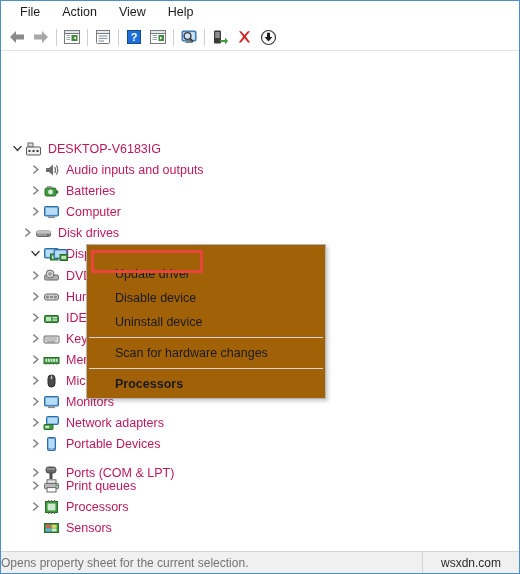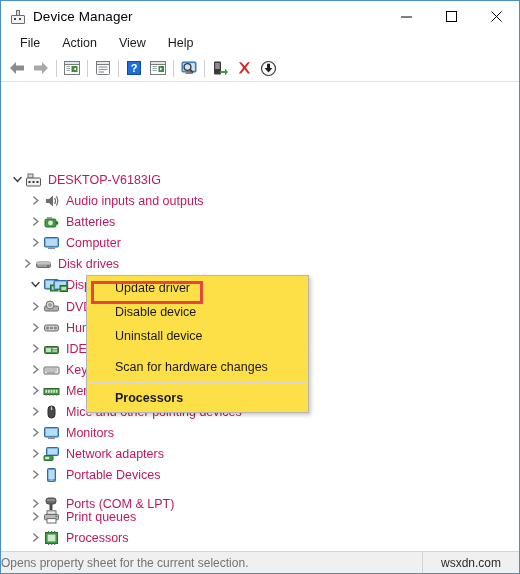--- a/index.html
+++ b/index.html
@@ -153,25 +153,25 @@
     height: 21px;
     width: 120px;
     background: #cfe4f7;
     z-index: -1;
   }
 
   
   #ctxmenu {
     position: absolute;
     left: 85px; top: 192px;
-    width: 223px;
-    background: #fde047;
+    width: 240px;
+    background: #a16207;
     border: 1px solid #b5b5b5;
     box-shadow: 2px 2px 4px rgba(0,0,0,0.22);
-    padding: 0 0 2px 0;
+    padding: 17px 0 2px 0;
     z-index: 50;
   }
   .ctxrow {
     height: 24px;
     display: flex;
     align-items: center;
     padding-left: 28px;
     font-size: 12.5px;
     color: #1a1a1a;
     cursor: default;
@@ -216,48 +216,20 @@
     justify-content: center;
     font-size: 12px;
     color: #2b2b2b;
   }
 </style>
 </head>
 <body>
 
 <div id="window">
 
-  <div id="titlebar">
-    <div id="title-icon">
-      <div class="tneck"></div>
-      <div class="tbody"></div>
-      <div class="td1"></div>
-      <div class="td2"></div>
-    </div>
-    <div id="title-text">Device Manager</div>
-
-    <div id="wincontrols">
-      <div class="wbtn">
-        <svg width="13" height="13" viewBox="0 0 13 13">
-            <line x1="1" y1="7" x2="12" y2="7" stroke="#000" stroke-width="1"></line>
-          </svg>
-      </div>
-      <div class="wbtn">
-        <svg width="13" height="13" viewBox="0 0 13 13">
-            <rect x="1.5" y="1.5" width="10" height="10" fill="none" stroke="#000" stroke-width="1"></rect>
-          </svg>
-      </div>
-      <div class="wbtn">
-        <svg width="13" height="13" viewBox="0 0 13 13">
-            <line x1="1.5" y1="1.5" x2="11.5" y2="11.5" stroke="#000" stroke-width="1"></line>
-            <line x1="11.5" y1="1.5" x2="1.5" y2="11.5" stroke="#000" stroke-width="1"></line>
-          </svg>
-      </div>
-    </div>
-  </div>
 
   <div id="menubar">
     <div class="menu-item">File</div>
     <div class="menu-item">Action</div>
     <div class="menu-item">View</div>
     <div class="menu-item">Help</div>
   </div>
 
   <div id="toolbar">
 

